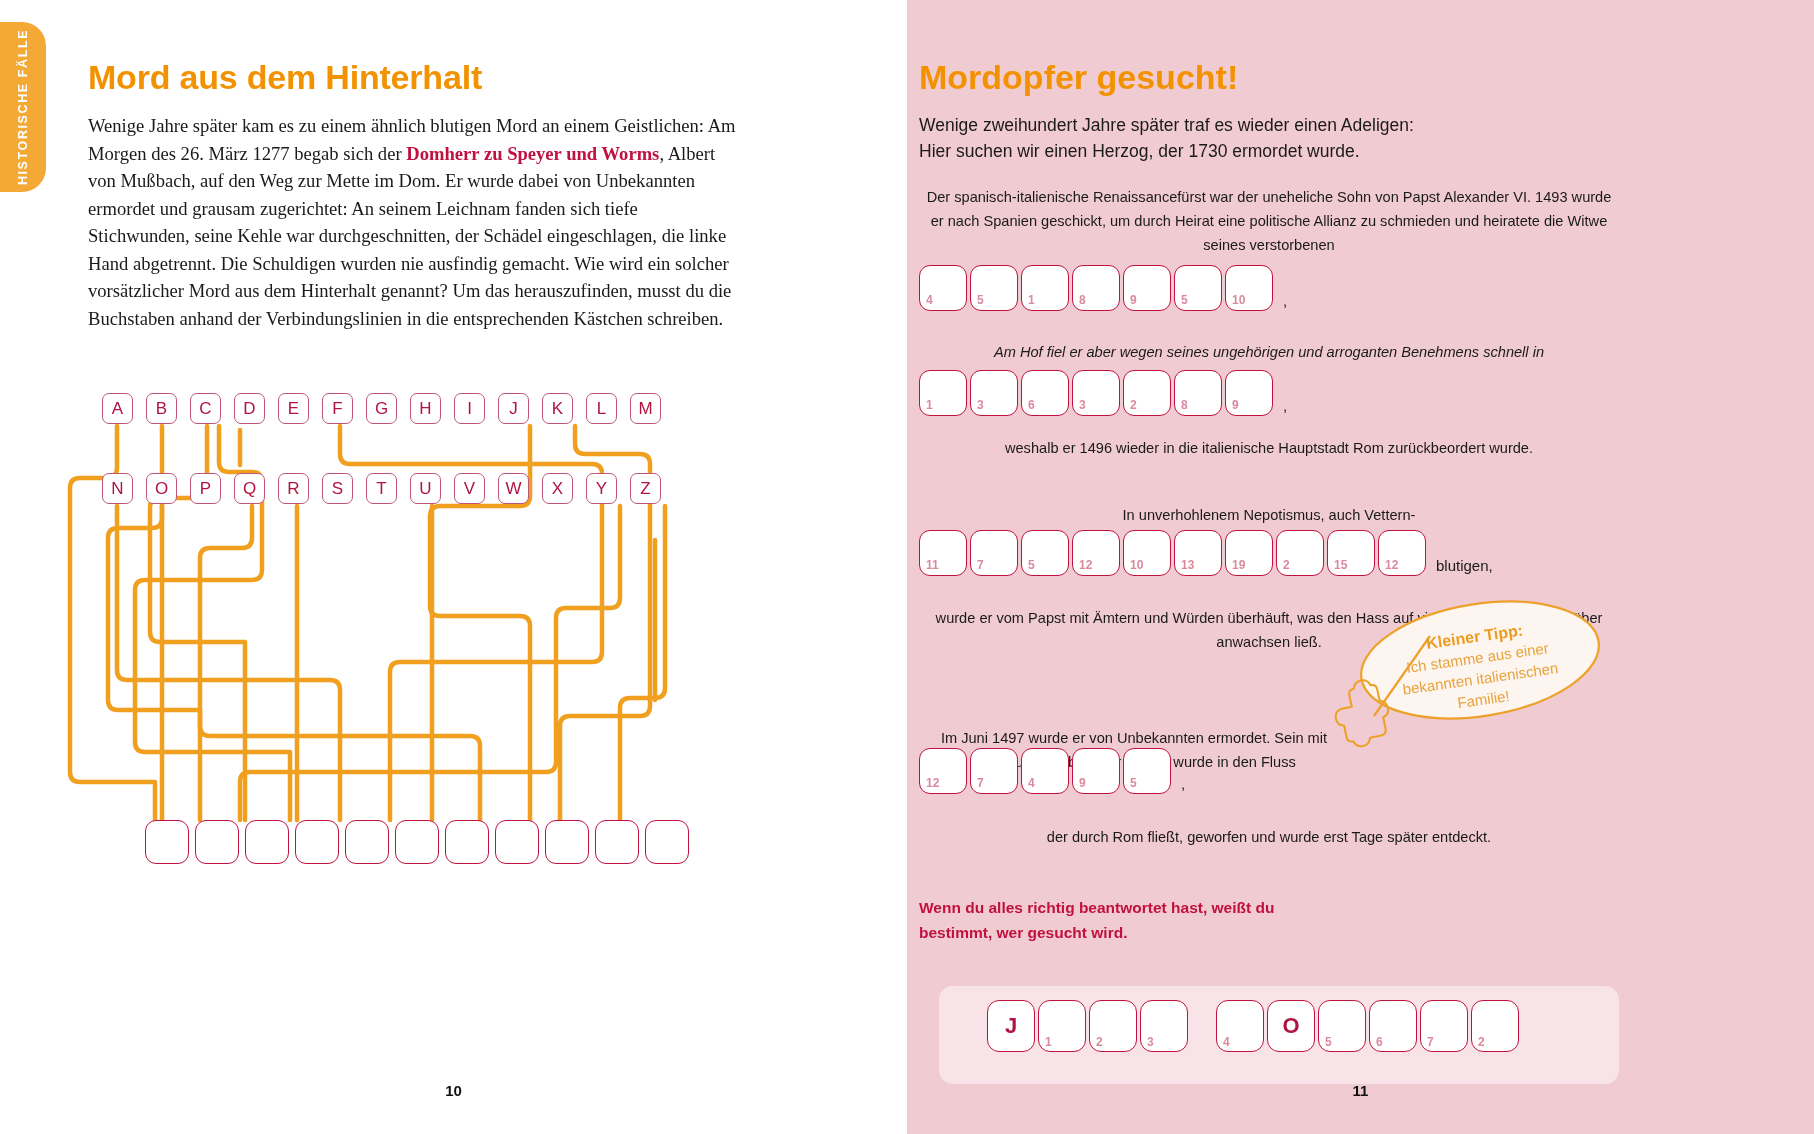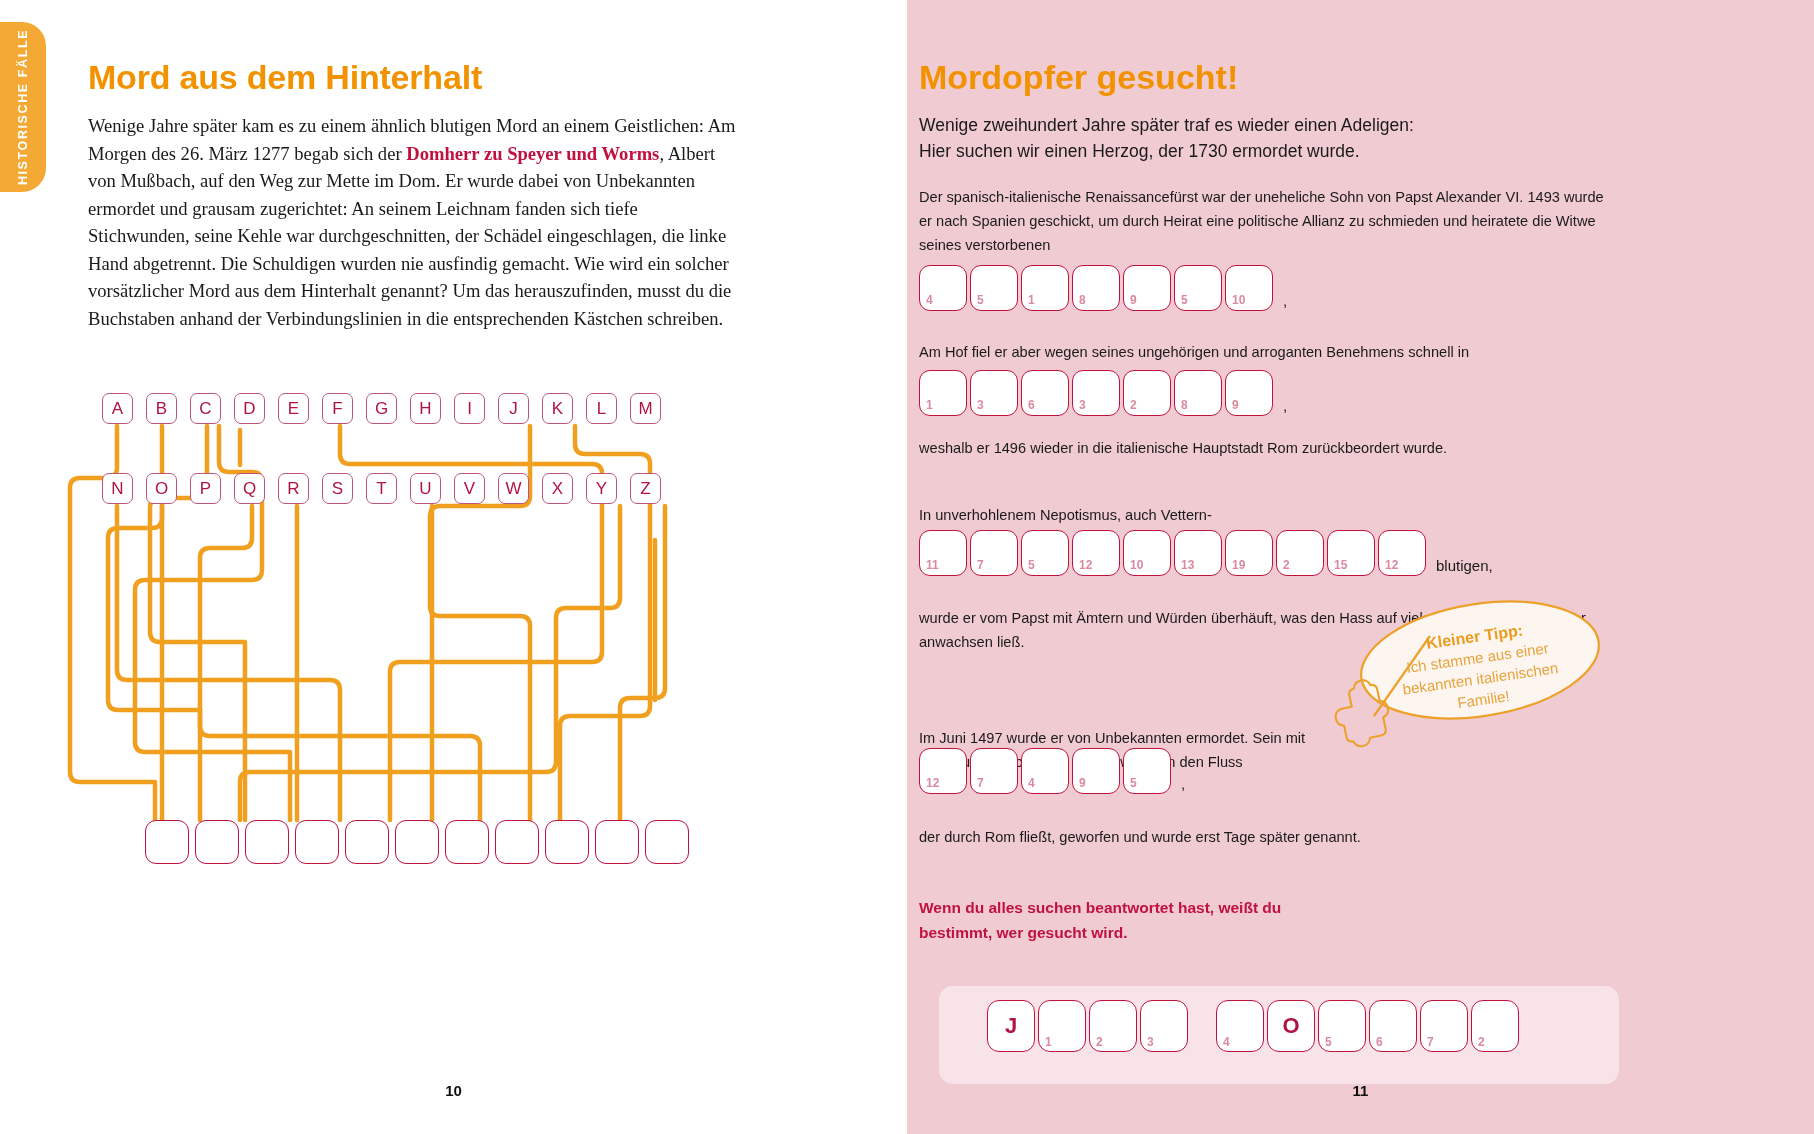--- a/index.html
+++ b/index.html
@@ -86,21 +86,21 @@
   .headline-right{
     position:absolute;left:12px;top:58px;
     font-size:34px;font-weight:bold;color:#f39200;
   }
   .intro-right{
     position:absolute;left:12px;top:112px;width:700px;
     font-size:17.5px;line-height:26px;color:#1a1a1a;
   }
   .rtext{
     position:absolute;left:12px;width:700px;
-    font-size:14.6px;line-height:24px;color:#1a1a1a;
+    font-size:14.6px;line-height:24px;color:#1a1a1a;text-align:center;
   }
   .numrow{position:absolute;left:12px;display:flex;align-items:flex-end;}
   .ncell{
     width:48px;height:46px;margin-right:3px;
     border:1.8px solid #c1113f;border-radius:11px;
     background:#ffffff;box-sizing:border-box;
     position:relative;
   }
   .ncell .idx{
     position:absolute;left:6px;bottom:3px;
@@ -279,21 +279,21 @@
         </div>
       <div class="ncell">
           <span class="idx">5</span>
         </div>
       <div class="ncell">
           <span class="idx">10</span>
         </div>
       <span class="rowtail">,</span>
     </div>
 
-    <div class="rtext" style="top:340px;">Am Hof fiel er aber wegen seines ungehörigen und arroganten Benehmens schnell in</div>
+    <div class="rtext" style="top:340px;font-style:italic;">Am Hof fiel er aber wegen seines ungehörigen und arroganten Benehmens schnell in</div>
 
     <div class="numrow" style="top:370px;">
       <div class="ncell">
           <span class="idx">1</span>
         </div>
       <div class="ncell">
           <span class="idx">3</span>
         </div>
       <div class="ncell">
           <span class="idx">6</span>
@@ -367,40 +367,40 @@
         </div>
       <div class="ncell">
           <span class="idx">9</span>
         </div>
       <div class="ncell">
           <span class="idx">5</span>
         </div>
       <span class="rowtail">,</span>
     </div>
 
-    <div class="rtext" style="top:825px;">der durch Rom fließt, geworfen und wurde erst Tage später genannt.</div>
+    <div class="rtext" style="top:825px;">der durch Rom fließt, geworfen und wurde erst Tage später entdeckt.</div>
 
     <div class="tip-wrap">
       <svg width="300" height="160" viewBox="0 0 300 160">
         <ellipse cx="168" cy="72" rx="120" ry="56" transform="rotate(-9 168 72)" fill="#fdf6f0" stroke="#eda12a" stroke-width="2.2"></ellipse>
         <path d="M62,128 L118,48" stroke="#eda12a" stroke-width="2.2" fill="none"></path>
         <g fill="none" stroke="#eda12a" stroke-width="2.2" stroke-linejoin="round" stroke-linecap="round">
           <path d="M30,74 L30,62 q0,-6 6,-6 q2,-7 9,-7 q7,0 9,7 q6,0 6,6 l0,12
                    q7,2 7,9 q0,7 -7,9 l0,12 q0,6 -6,6 l-12,0 q-2,7 -9,7 q-7,0 -9,-7
                    q-6,0 -6,-6 l0,-12 q-7,-2 -7,-9 q0,-7 7,-9 Z" transform="translate(12,48) rotate(-12 30 74) scale(0.95)"></path>
         </g>
       </svg>
       <div class="tip-text">
         <span class="tip-title">Kleiner Tipp:</span>
         <span>Ich stamme aus einer bekannten italienischen Familie!</span>
       </div>
     </div>
 
     <div class="closing" style="top:895px;">
-      <div>Wenn du alles suchen beantwortet hast, weißt du</div>
+      <div>Wenn du alles richtig beantwortet hast, weißt du</div>
       <div>bestimmt, wer gesucht wird.</div>
     </div>
 
     <div class="solution-panel"></div>
 
     <div class="solution-row">
       <div class="scell">
         <span class="letter">J</span>
         <span class="idx"></span>
       </div>

